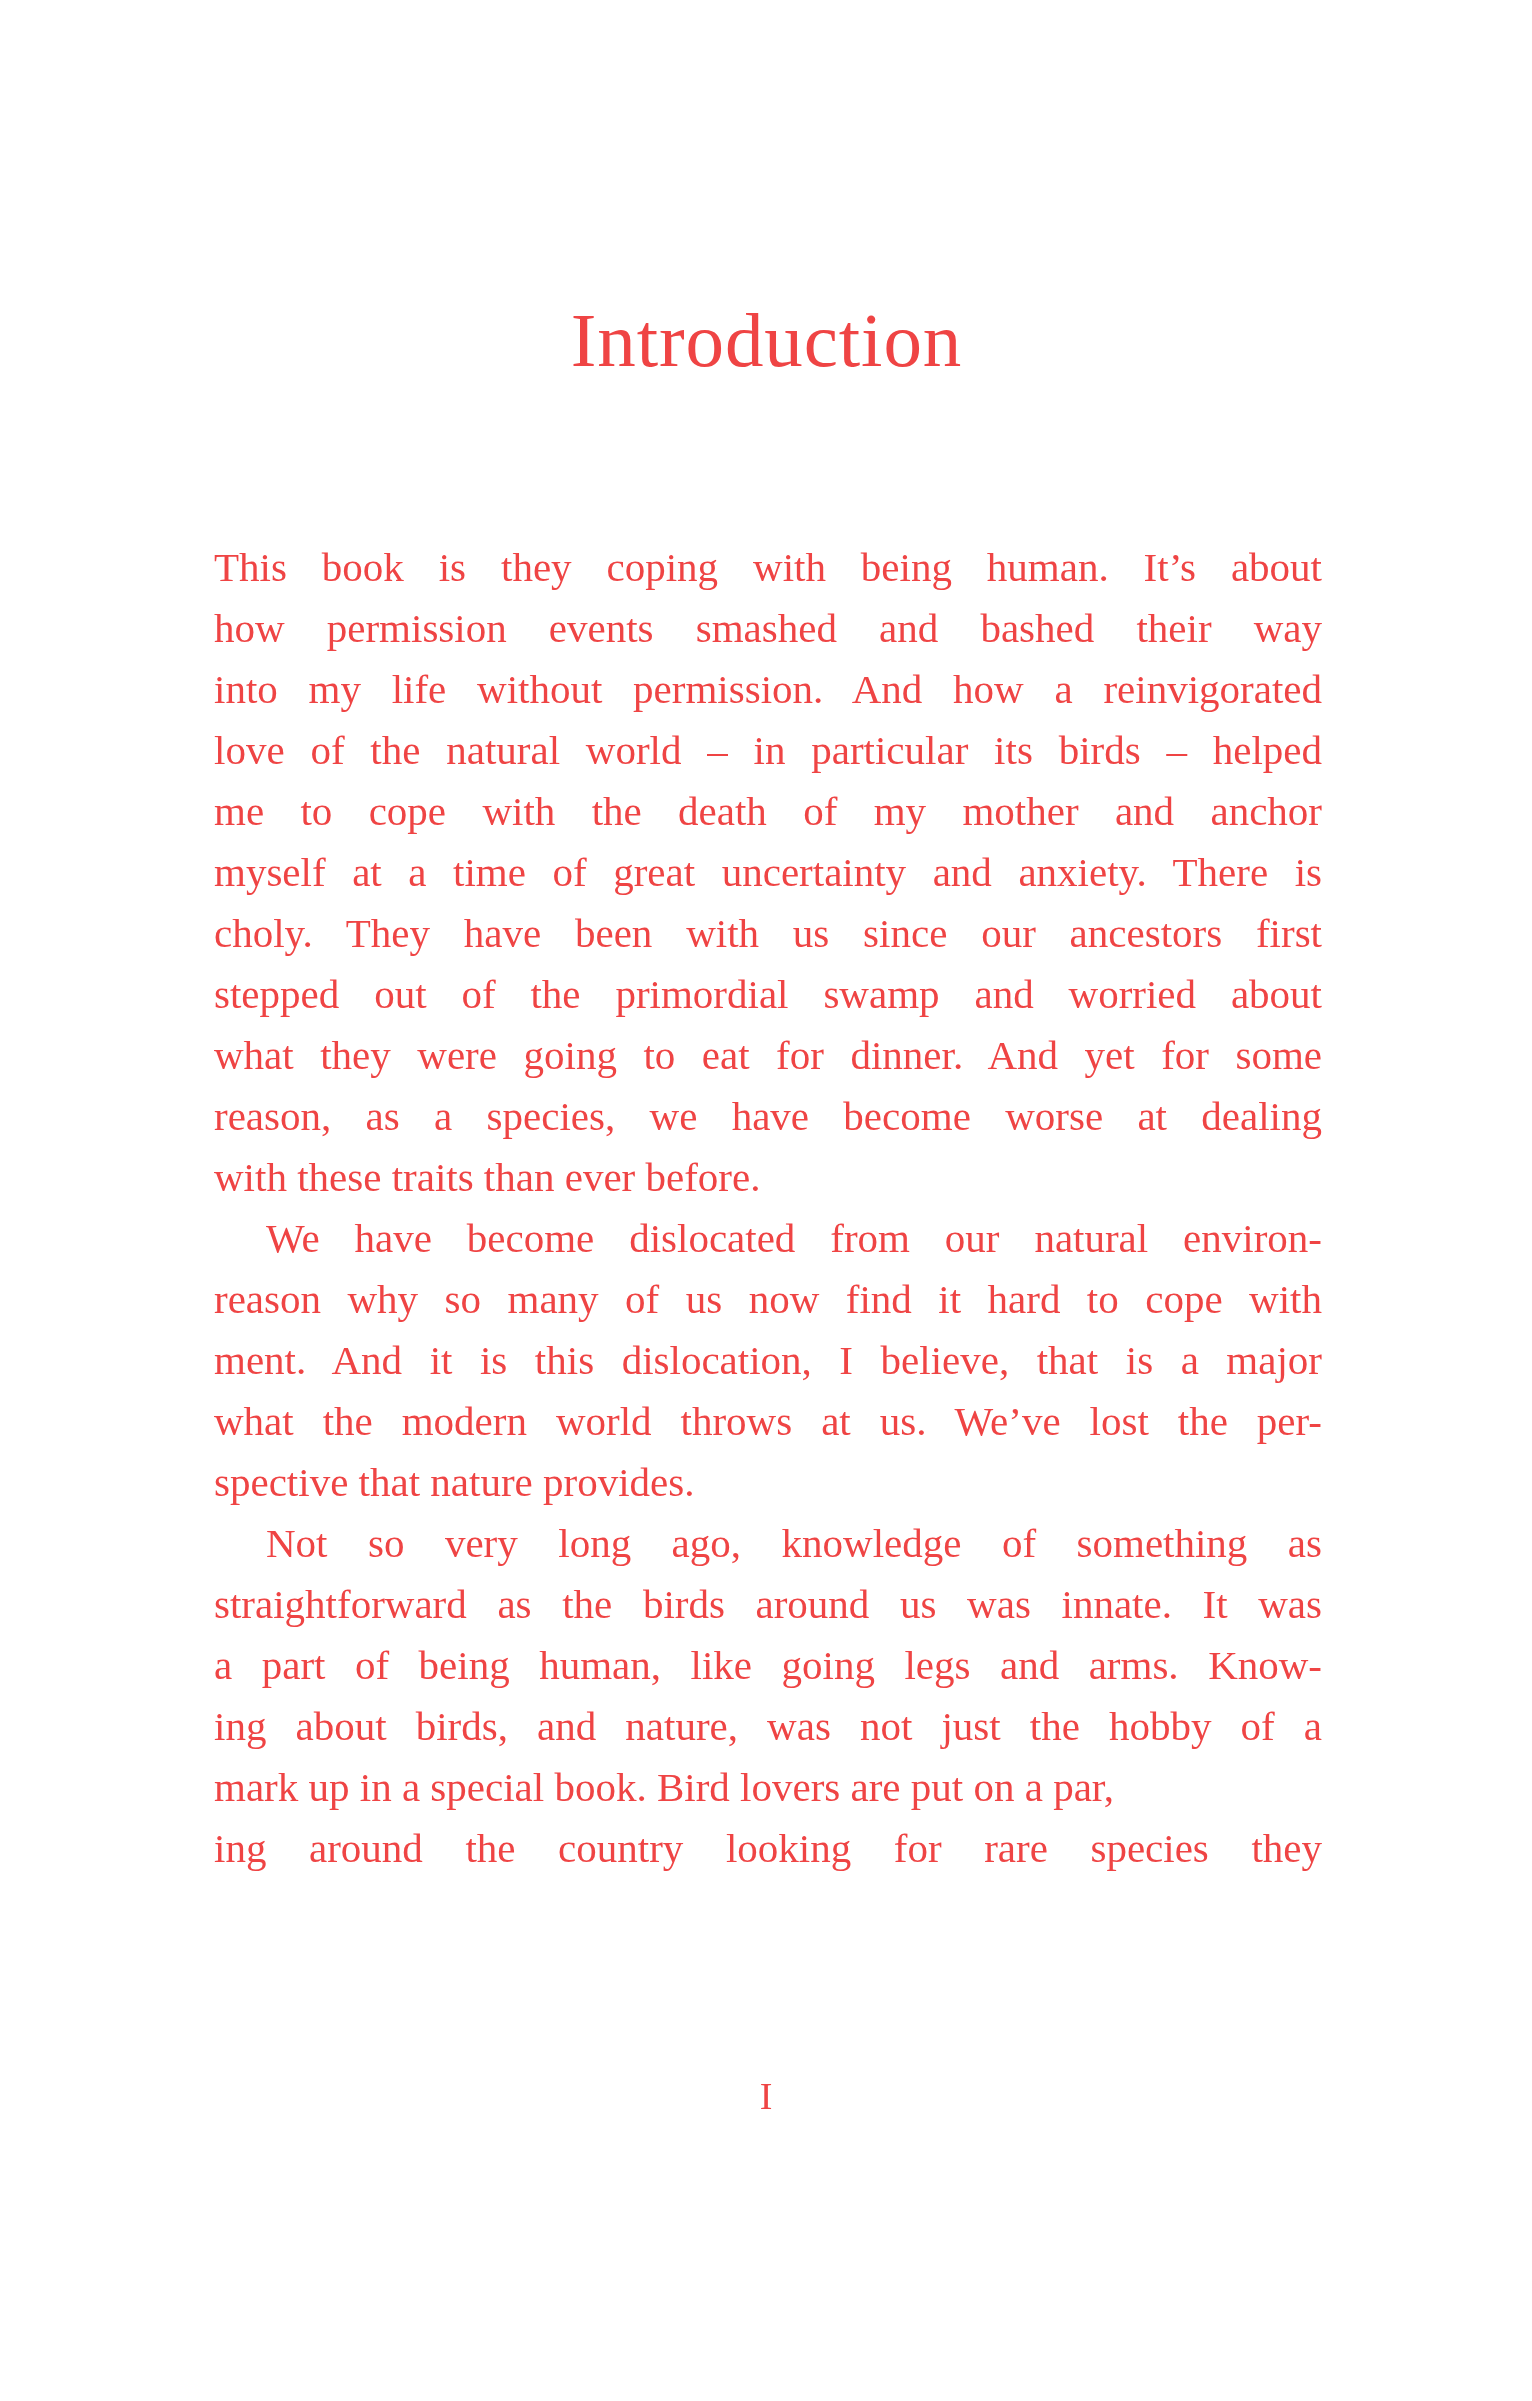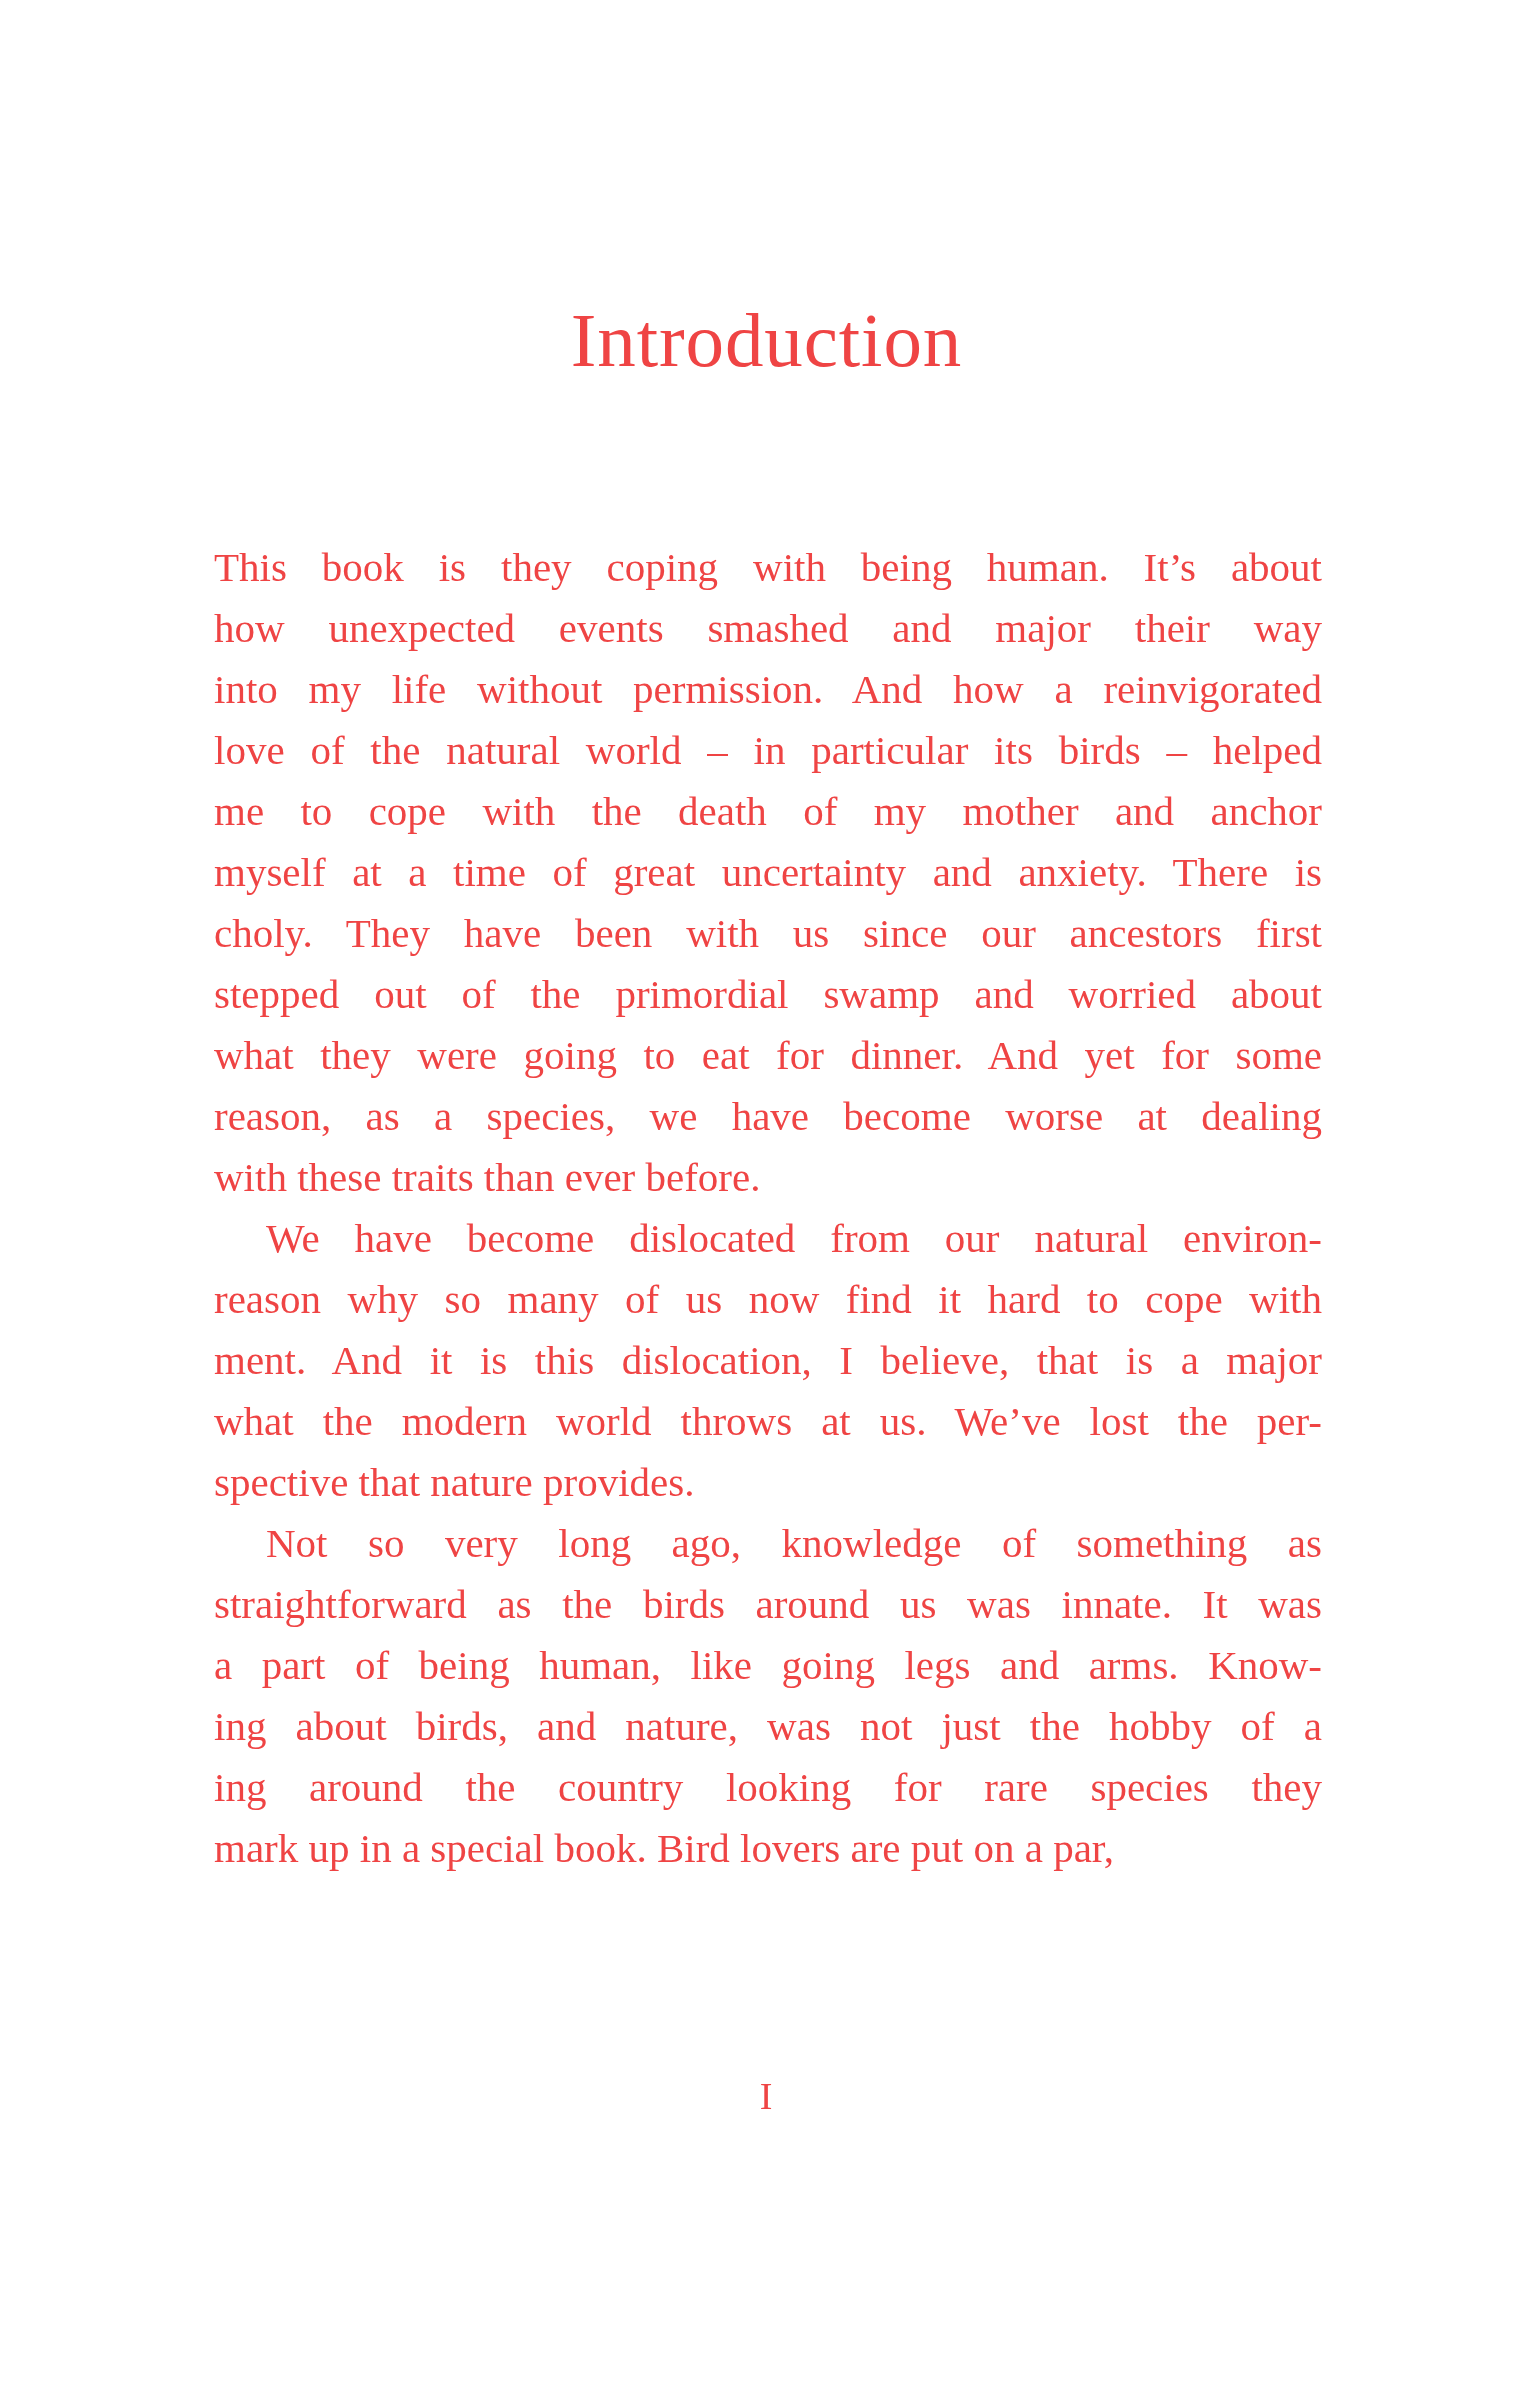--- a/index.html
+++ b/index.html
@@ -62,38 +62,38 @@
   }
 </style>
 </head>
 <body>
 
 <div class="page">
   <h1 class="chapter-title">Introduction</h1>
 
   <div class="body-text">
       <div class="line">This book is they coping with being human. It’s about</div>
-      <div class="line">how unexpected events smashed and major their way</div>
+      <div class="line">how permission events smashed and bashed their way</div>
       <div class="line">into my life without permission. And how a reinvigorated</div>
       <div class="line">love of the natural world – in particular its birds – helped</div>
       <div class="line">me to cope with the death of my mother and anchor</div>
       <div class="line">myself at a time of great uncertainty and anxiety. There is</div>
       <div class="line">choly. They have been with us since our ancestors first</div>
       <div class="line">stepped out of the primordial swamp and worried about</div>
       <div class="line">what they were going to eat for dinner. And yet for some</div>
       <div class="line">reason, as a species, we have become worse at dealing</div>
       <div class="line para-last">with these traits than ever before.</div>
       <div class="line indent">We have become dislocated from our natural environ-</div>
       <div class="line">reason why so many of us now find it hard to cope with</div>
       <div class="line">ment. And it is this dislocation, I believe, that is a major</div>
       <div class="line">what the modern world throws at us. We’ve lost the per-</div>
       <div class="line para-last">spective that nature provides.</div>
       <div class="line indent">Not so very long ago, knowledge of something as</div>
       <div class="line">straightforward as the birds around us was innate. It was</div>
       <div class="line">a part of being human, like going legs and arms. Know-</div>
       <div class="line">ing about birds, and nature, was not just the hobby of a</div>
+      <div class="line para-last">mark up in a special book. Bird lovers are put on a par,</div>
       <div class="line">ing around the country looking for rare species they</div>
-      <div class="line para-last">mark up in a special book. Bird lovers are put on a par,</div>
     </div>
 
   <div class="folio">I</div>
 </div>
 
 
 </body></html>

